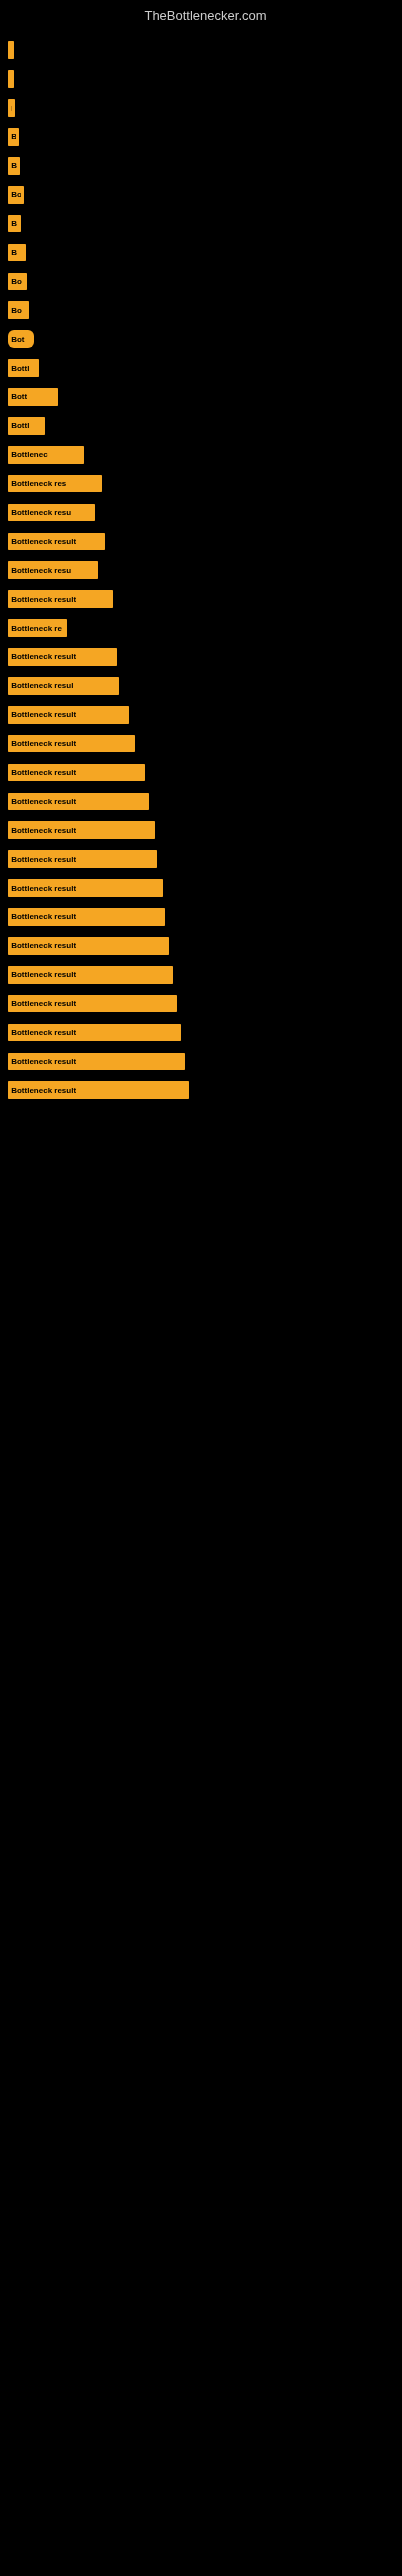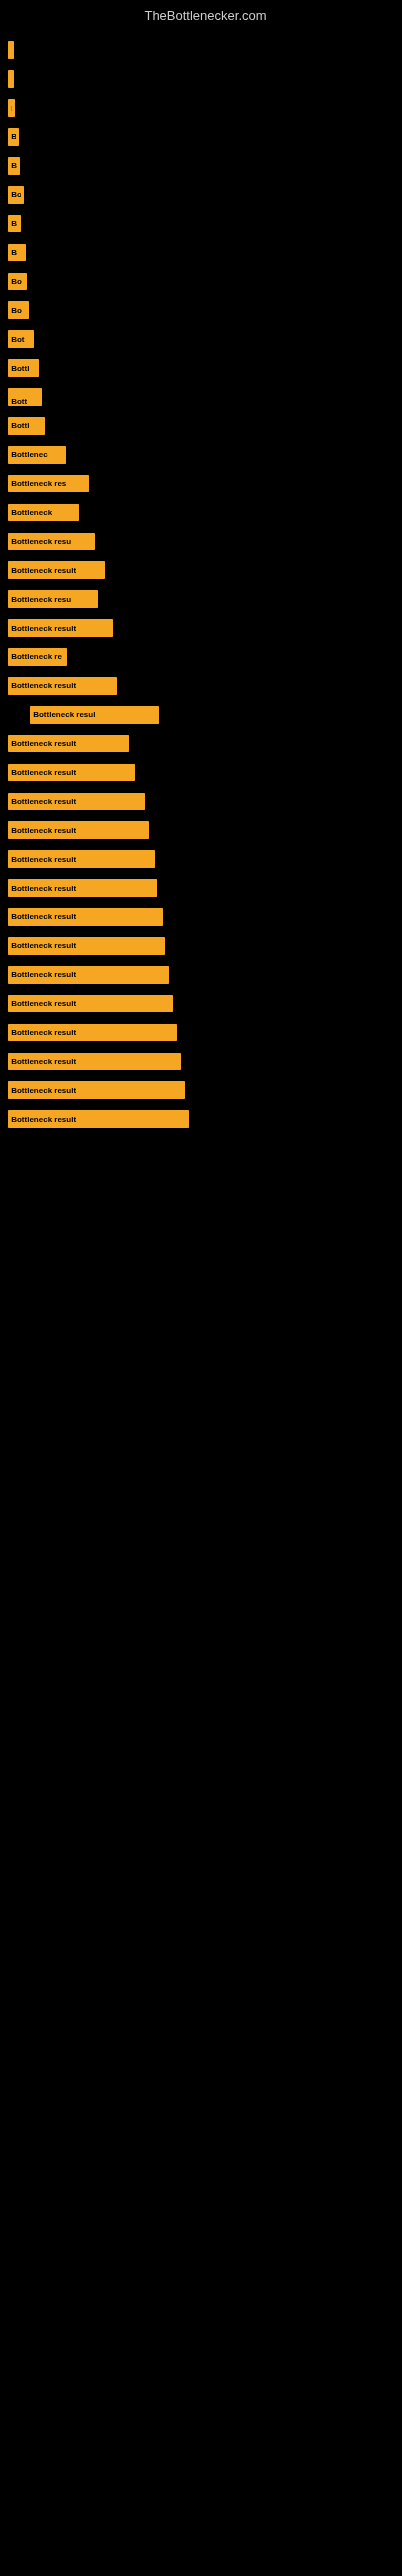--- a/index.html
+++ b/index.html
@@ -109,52 +109,47 @@
       <div class="bar" style="width: 19.3px;">
         <span class="bar-text">Bo</span>
       </div>
     </div>
     <div class="bar-row">
       <div class="bar" style="width: 21px;">
         <span class="bar-text">Bo</span>
       </div>
     </div>
     <div class="bar-row">
-      <div class="bar" style="width: 26px;">
+      <div class="bar" style="width: 26px; border-radius: 6px;">
         <span class="bar-text">Bot</span>
       </div>
     </div>
     <div class="bar-row">
       <div class="bar" style="width: 31px;">
         <span class="bar-text">Bottl</span>
       </div>
     </div>
     <div class="bar-row">
-      <div class="bar" style="width: 34px; align-items: flex-end;">
+      <div class="bar" style="width: 50px;">
         <span class="bar-text">Bott</span>
       </div>
     </div>
     <div class="bar-row">
       <div class="bar" style="width: 37px;">
         <span class="bar-text">Bottl</span>
       </div>
     </div>
     <div class="bar-row">
-      <div class="bar" style="width: 58px;">
+      <div class="bar" style="width: 76px;">
         <span class="bar-text">Bottlenec</span>
       </div>
     </div>
     <div class="bar-row">
-      <div class="bar" style="width: 81px;">
+      <div class="bar" style="width: 94px;">
         <span class="bar-text">Bottleneck res</span>
-      </div>
-    </div>
-    <div class="bar-row">
-      <div class="bar" style="width: 71px;">
-        <span class="bar-text">Bottleneck</span>
       </div>
     </div>
     <div class="bar-row">
       <div class="bar" style="width: 87px;">
         <span class="bar-text">Bottleneck resu</span>
       </div>
     </div>
     <div class="bar-row">
       <div class="bar" style="width: 97px;">
         <span class="bar-text">Bottleneck result</span>
@@ -174,21 +169,21 @@
       <div class="bar" style="width: 59px;">
         <span class="bar-text">Bottleneck re</span>
       </div>
     </div>
     <div class="bar-row">
       <div class="bar" style="width: 109px;">
         <span class="bar-text">Bottleneck result</span>
       </div>
     </div>
     <div class="bar-row">
-      <div class="bar" style="width: 129px; margin-left: 22px;">
+      <div class="bar" style="width: 111px;">
         <span class="bar-text">Bottleneck resul</span>
       </div>
     </div>
     <div class="bar-row">
       <div class="bar" style="width: 121px;">
         <span class="bar-text">Bottleneck result</span>
       </div>
     </div>
     <div class="bar-row">
       <div class="bar" style="width: 127px;">

